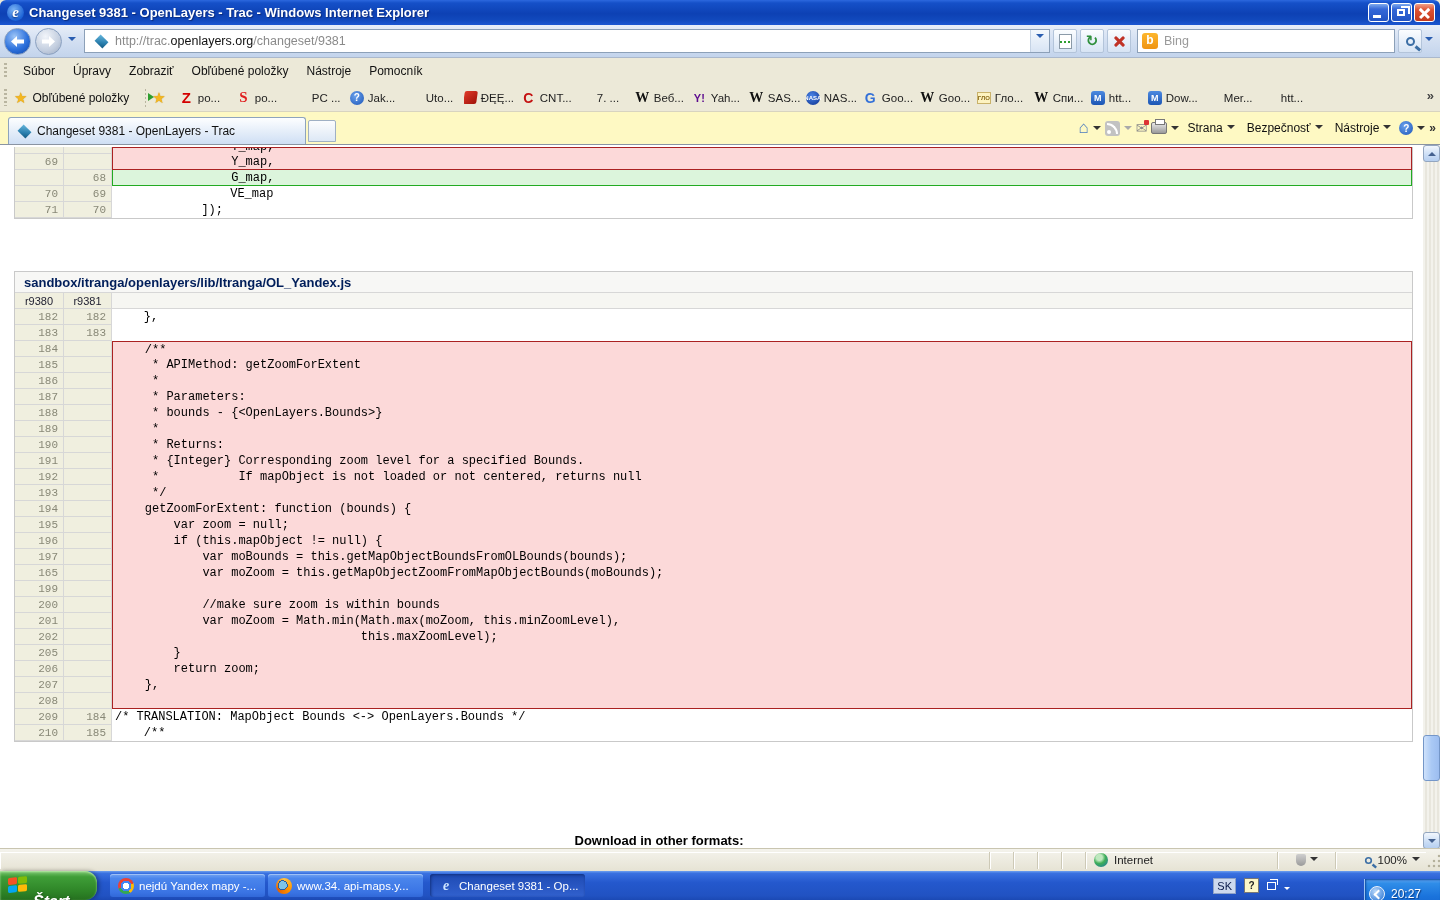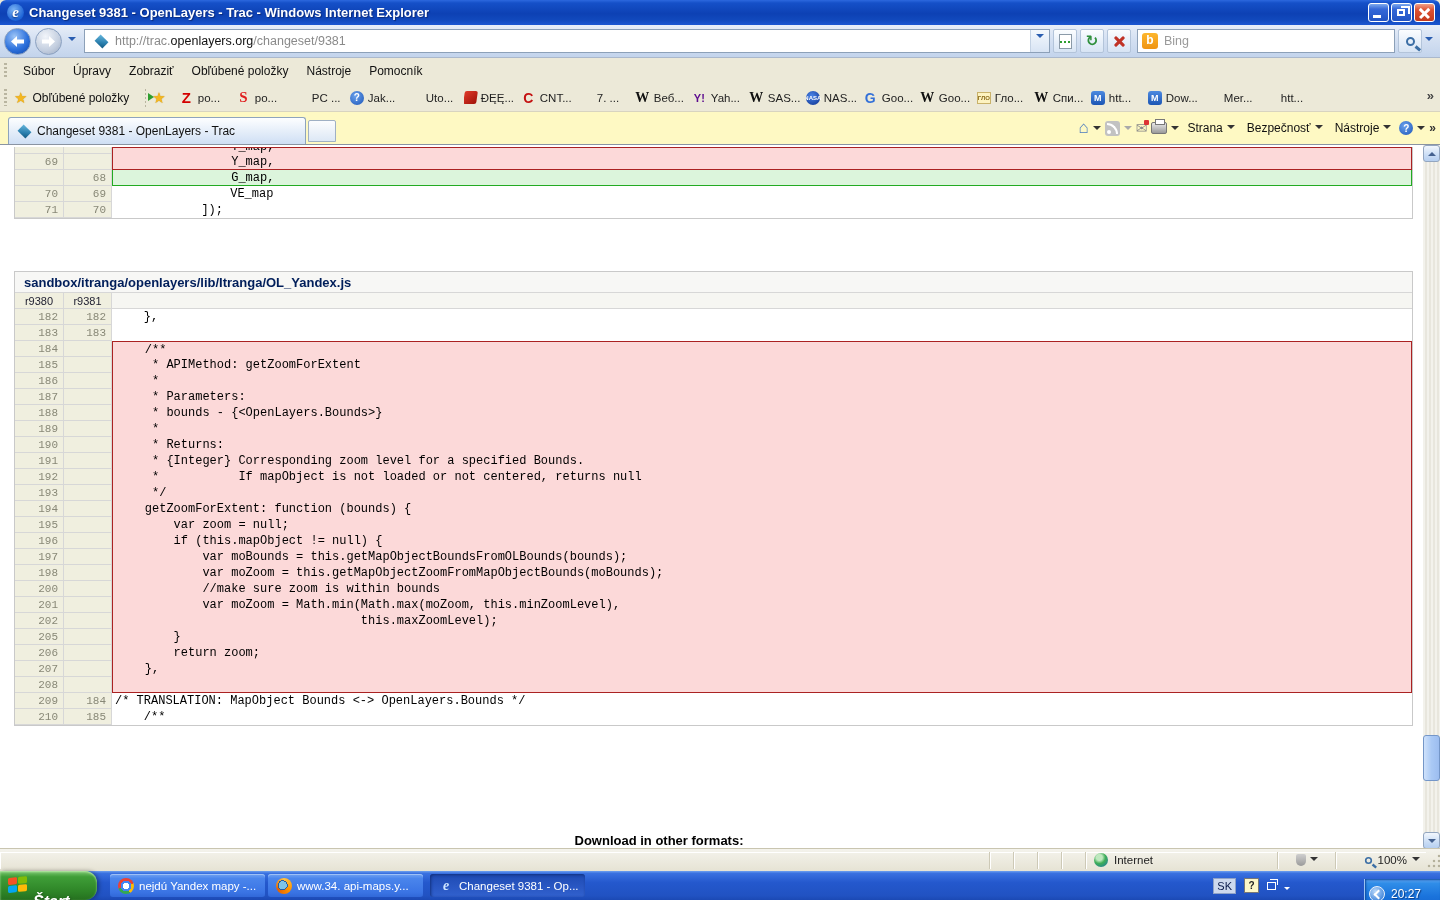--- a/index.html
+++ b/index.html
@@ -541,23 +541,28 @@
               <td class="lno">196</td>
               <td class="lno"></td>
               <td class="code"><span>        if (this.mapObject != null) {</span></td>
             </tr>
             <tr class="del">
               <td class="lno">197</td>
               <td class="lno"></td>
               <td class="code"><span>            var moBounds = this.getMapObjectBoundsFromOLBounds(bounds);</span></td>
             </tr>
             <tr class="del">
-              <td class="lno">198</td>
+              <td class="lno">165</td>
               <td class="lno"></td>
               <td class="code"><span>            var moZoom = this.getMapObjectZoomFromMapObjectBounds(moBounds);</span></td>
+            </tr>
+            <tr class="del">
+              <td class="lno">199</td>
+              <td class="lno"></td>
+              <td class="code"><span></span></td>
             </tr>
             <tr class="del">
               <td class="lno">200</td>
               <td class="lno"></td>
               <td class="code"><span>            //make sure zoom is within bounds</span></td>
             </tr>
             <tr class="del">
               <td class="lno">201</td>
               <td class="lno"></td>
               <td class="code"><span>            var moZoom = Math.min(Math.max(moZoom, this.minZoomLevel),</span></td>

